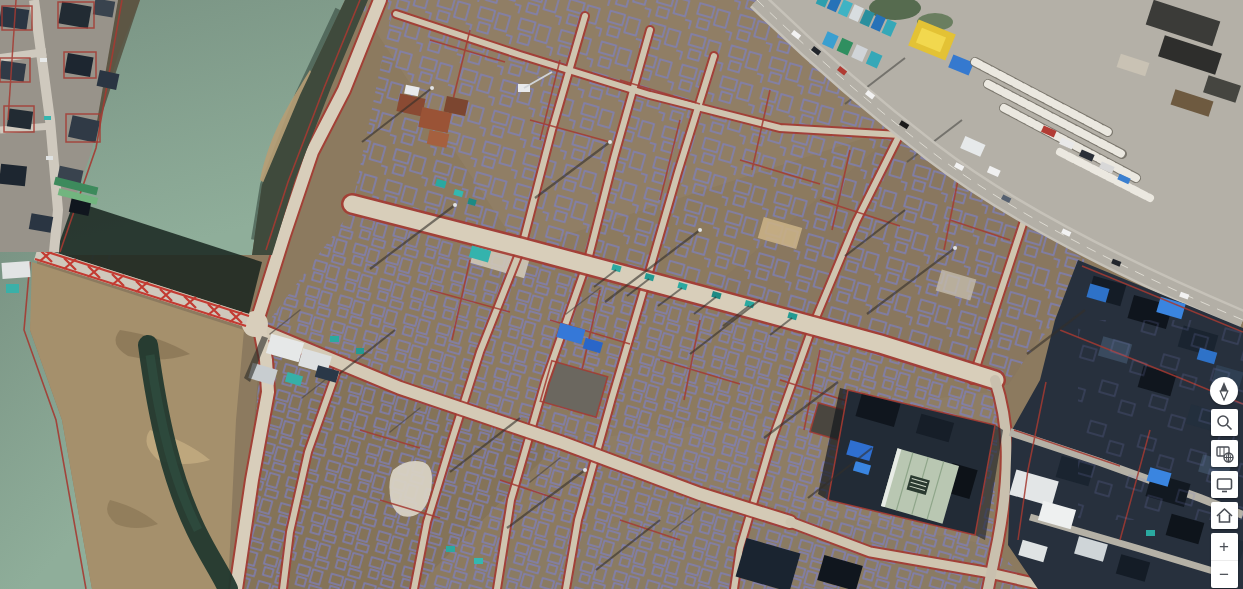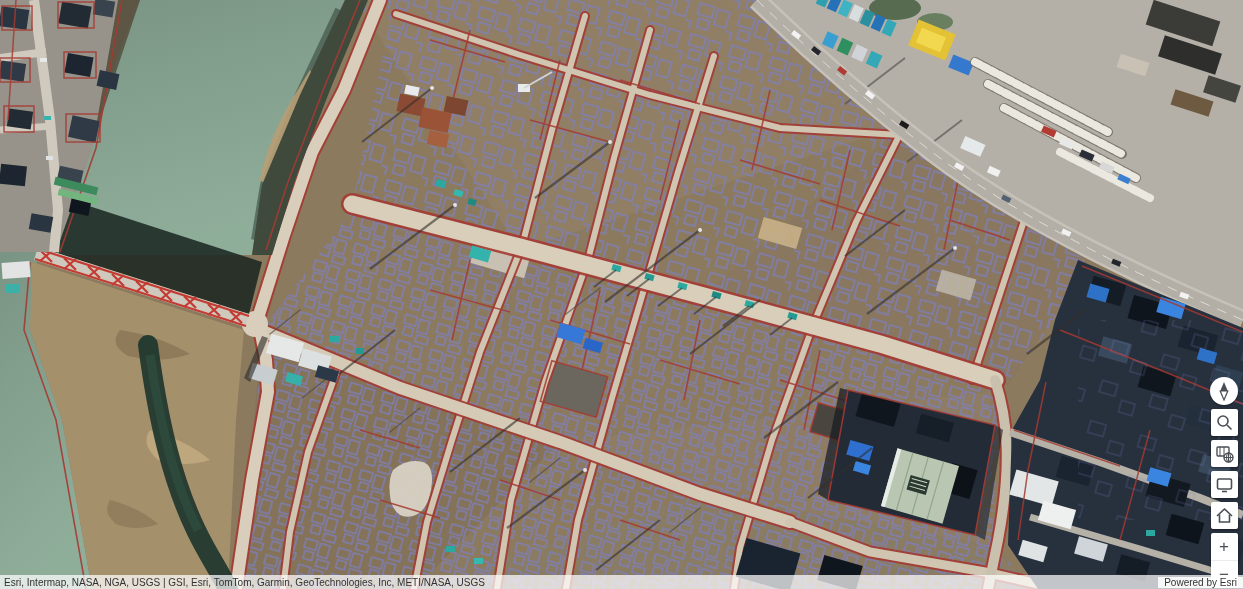--- a/index.html
+++ b/index.html
@@ -482,18 +482,14 @@
   <div class="tb-zoomgroup">
     <div class="tb-zoomcell">
       <span>+</span>
     </div>
     <div class="tb-zoomcell">
       <span>−</span>
     </div>
   </div>
 </div>
 
-<div class="attrib">
-  <span class="src">Esri, Intermap, NASA, NGA, USGS | GSI, Esri, TomTom, Garmin, GeoTechnologies, Inc, METI/NASA, USGS</span>
-  <span class="pow">Powered by Esri</span>
+
 </div>
 
-</div>
-
 </body></html>

